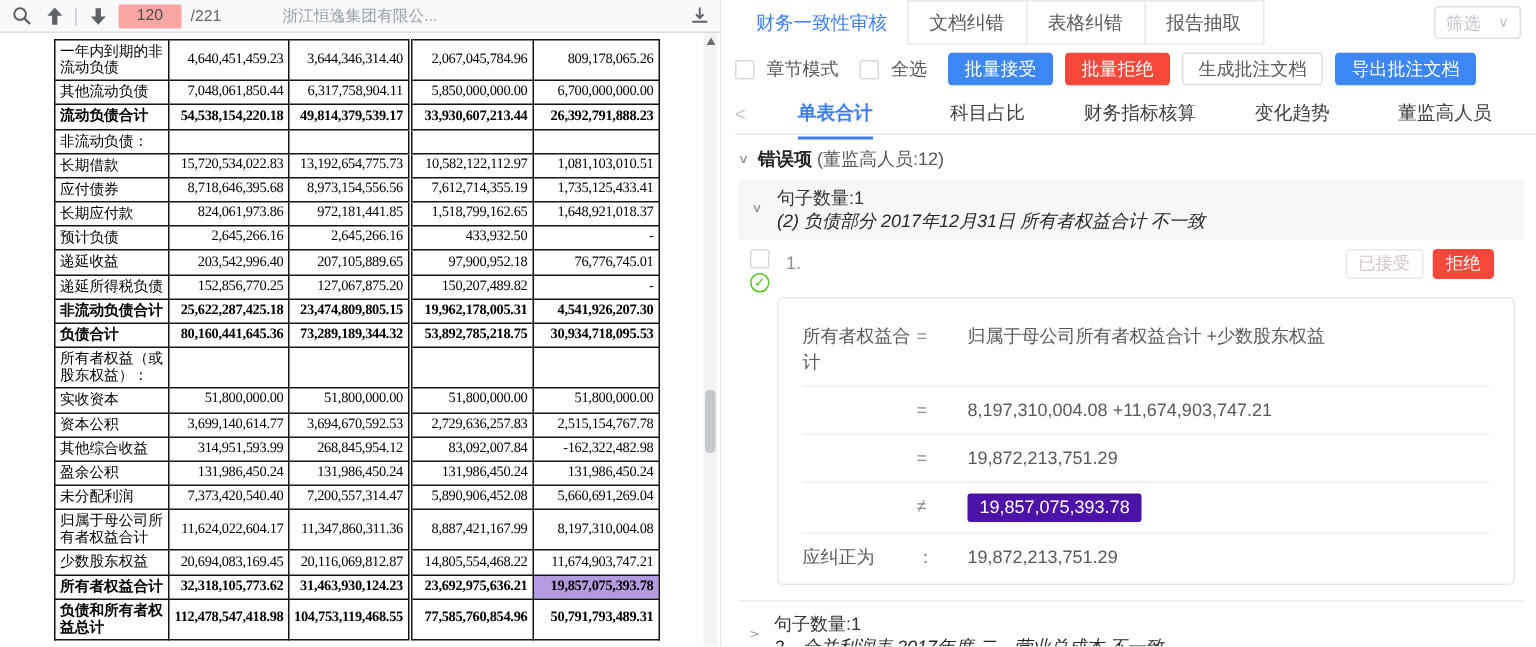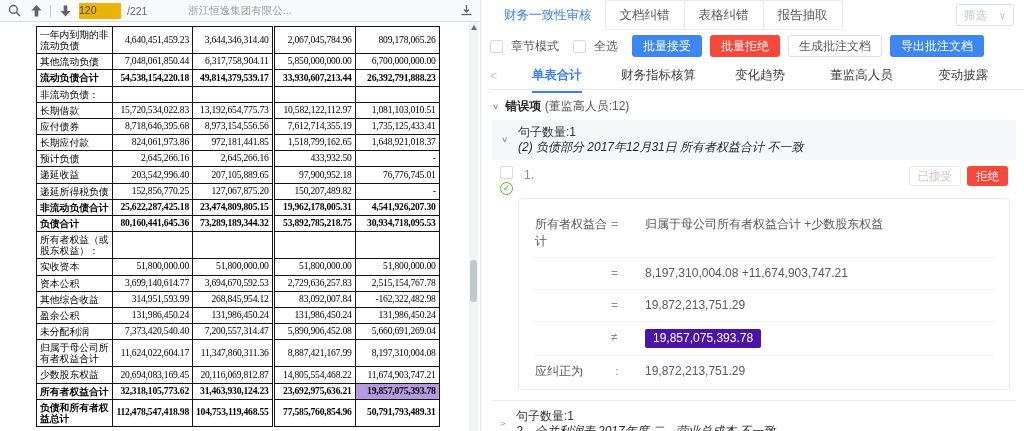--- a/index.html
+++ b/index.html
@@ -6,22 +6,22 @@
   html,body { width:1024px; height:431px; overflow:hidden; background:#fff;
     font-family:"Liberation Sans","DejaVu Sans",sans-serif; }
   .app { display:flex; width:1024px; height:431px; background:#fff; }
 
   
   .left-panel { position:relative; width:481px; height:431px; border-right:1px solid #e4e6e8; background:#fff; }
   .doc-toolbar { position:relative; display:flex; align-items:center; height:22px;
     background:#f7f9fb; border-bottom:1px solid #d9dee3; padding:0 6px; gap:6px; }
   .doc-toolbar .icon-btn { display:flex; align-items:center; justify-content:center; width:16px; height:16px; cursor:pointer; }
   .tb-divider { width:1px; height:12px; background:#c2c8cf; }
-  .page-input { width:42px; height:16px; background:#eab308; color:#4a4a4a; font-size:10.5px;
-    line-height:15px; border-radius:1px; }
+  .page-input { width:42px; height:16px; background:#fca5a5; color:#4a4a4a; font-size:10.5px;
+    text-align:center; line-height:15px; border-radius:1px; }
   .page-total { font-size:10.5px; color:#666; }
   .doc-title { position:absolute; left:0; right:0; text-align:center; font-size:10.5px; color:#9aa0a6; pointer-events:none; }
   .dl-btn { margin-left:auto; z-index:2; }
 
   .doc-area { position:relative; height:409px; overflow:hidden; padding:4px 0 0 36px; background:#fff; }
   table.fin { border-collapse:collapse; font-family:"Liberation Serif","DejaVu Serif",serif; }
   table.fin td { border:1px solid #141414; font-size:9.8px; line-height:1.14; color:#000;
     padding:2px 3px; white-space:normal; overflow:hidden; vertical-align:middle; }
   table.fin td.lbl { width:76px; text-align:left; padding-left:3px; }
   table.fin td.num { text-align:right; white-space:nowrap; font-size:9.6px; letter-spacing:-0.2px; }
@@ -72,21 +72,21 @@
     padding:5px 10px 5px 26px; cursor:pointer; }
   .group-header .chev { position:absolute; left:9px; top:14px; }
   .g-count { font-size:12px; color:#333; line-height:15px; }
   .g-title { font-size:12px; color:#262626; line-height:15px;font-style:italic; }
 
   .item-row { position:relative; margin-top:6px; height:24px; }
   .item-ctrls { position:absolute; left:8px; top:0; display:flex; flex-direction:column; gap:3px; align-items:center; }
   .ok-icon { width:13px; height:13px; border:1px solid #52c41a; border-radius:50%; color:#52c41a;
     font-size:9px; line-height:11px; text-align:center; }
   .item-idx { position:absolute; left:32px; top:2px; font-size:12px; color:#8c8c8c; }
-  .item-btns { position:absolute; right:8px; top:0; display:flex; gap:6px; }
+  .item-btns { position:absolute; right:20px; top:0; display:flex; gap:6px; }
 
   .detail-card { margin:8px 6px 0 26px; border:1px solid #e8e8e8; border-radius:4px; padding:10px 16px 2px 16px; }
   .f-row { display:flex; align-items:flex-start; padding:7px 0; border-top:1px solid #f0f0f0; font-size:12px; color:#595959; }
   .f-row:first-child { border-top:none; }
   .f-lbl { width:76px; flex:none; line-height:17px; }
   .f-op { width:34px; flex:none; color:#8c8c8c; text-align:left; line-height:17px; }
   .f-val { flex:1; line-height:17px; }
   .badge { display:inline-block; background:#4d12a8; color:#fff; padding:2px 8px; border-radius:2px; font-size:12px; line-height:15px; }
 
   .groups { margin-top:10px; }
@@ -325,24 +325,24 @@
       <button class="btn blue">批量接受</button>
       <button class="btn red">批量拒绝</button>
       <button class="btn plain">生成批注文档</button>
       <button class="btn blue">导出批注文档</button>
     </div>
 
     <div class="subtabs">
       <span class="subtab-prev">&lt;</span>
       <span id="subtabs-host" style="display:flex;flex:1;">
           <span class="subtab active"><span class="st-inner">单表合计</span></span>
+          <span class="subtab"><span class="st-inner">科目占比</span></span>
           <span class="subtab"><span class="st-inner">财务指标核算</span></span>
           <span class="subtab"><span class="st-inner">变化趋势</span></span>
           <span class="subtab"><span class="st-inner">董监高人员</span></span>
-          <span class="subtab"><span class="st-inner">变动披露</span></span>
         </span>
     </div>
 
     <div class="content">
 
       <div class="err-header">
         <span class="chev">∨</span>
         <span><span class="err-title">错误项</span>
         <span class="err-count">(董监高人员:12)</span></span>
       </div>

